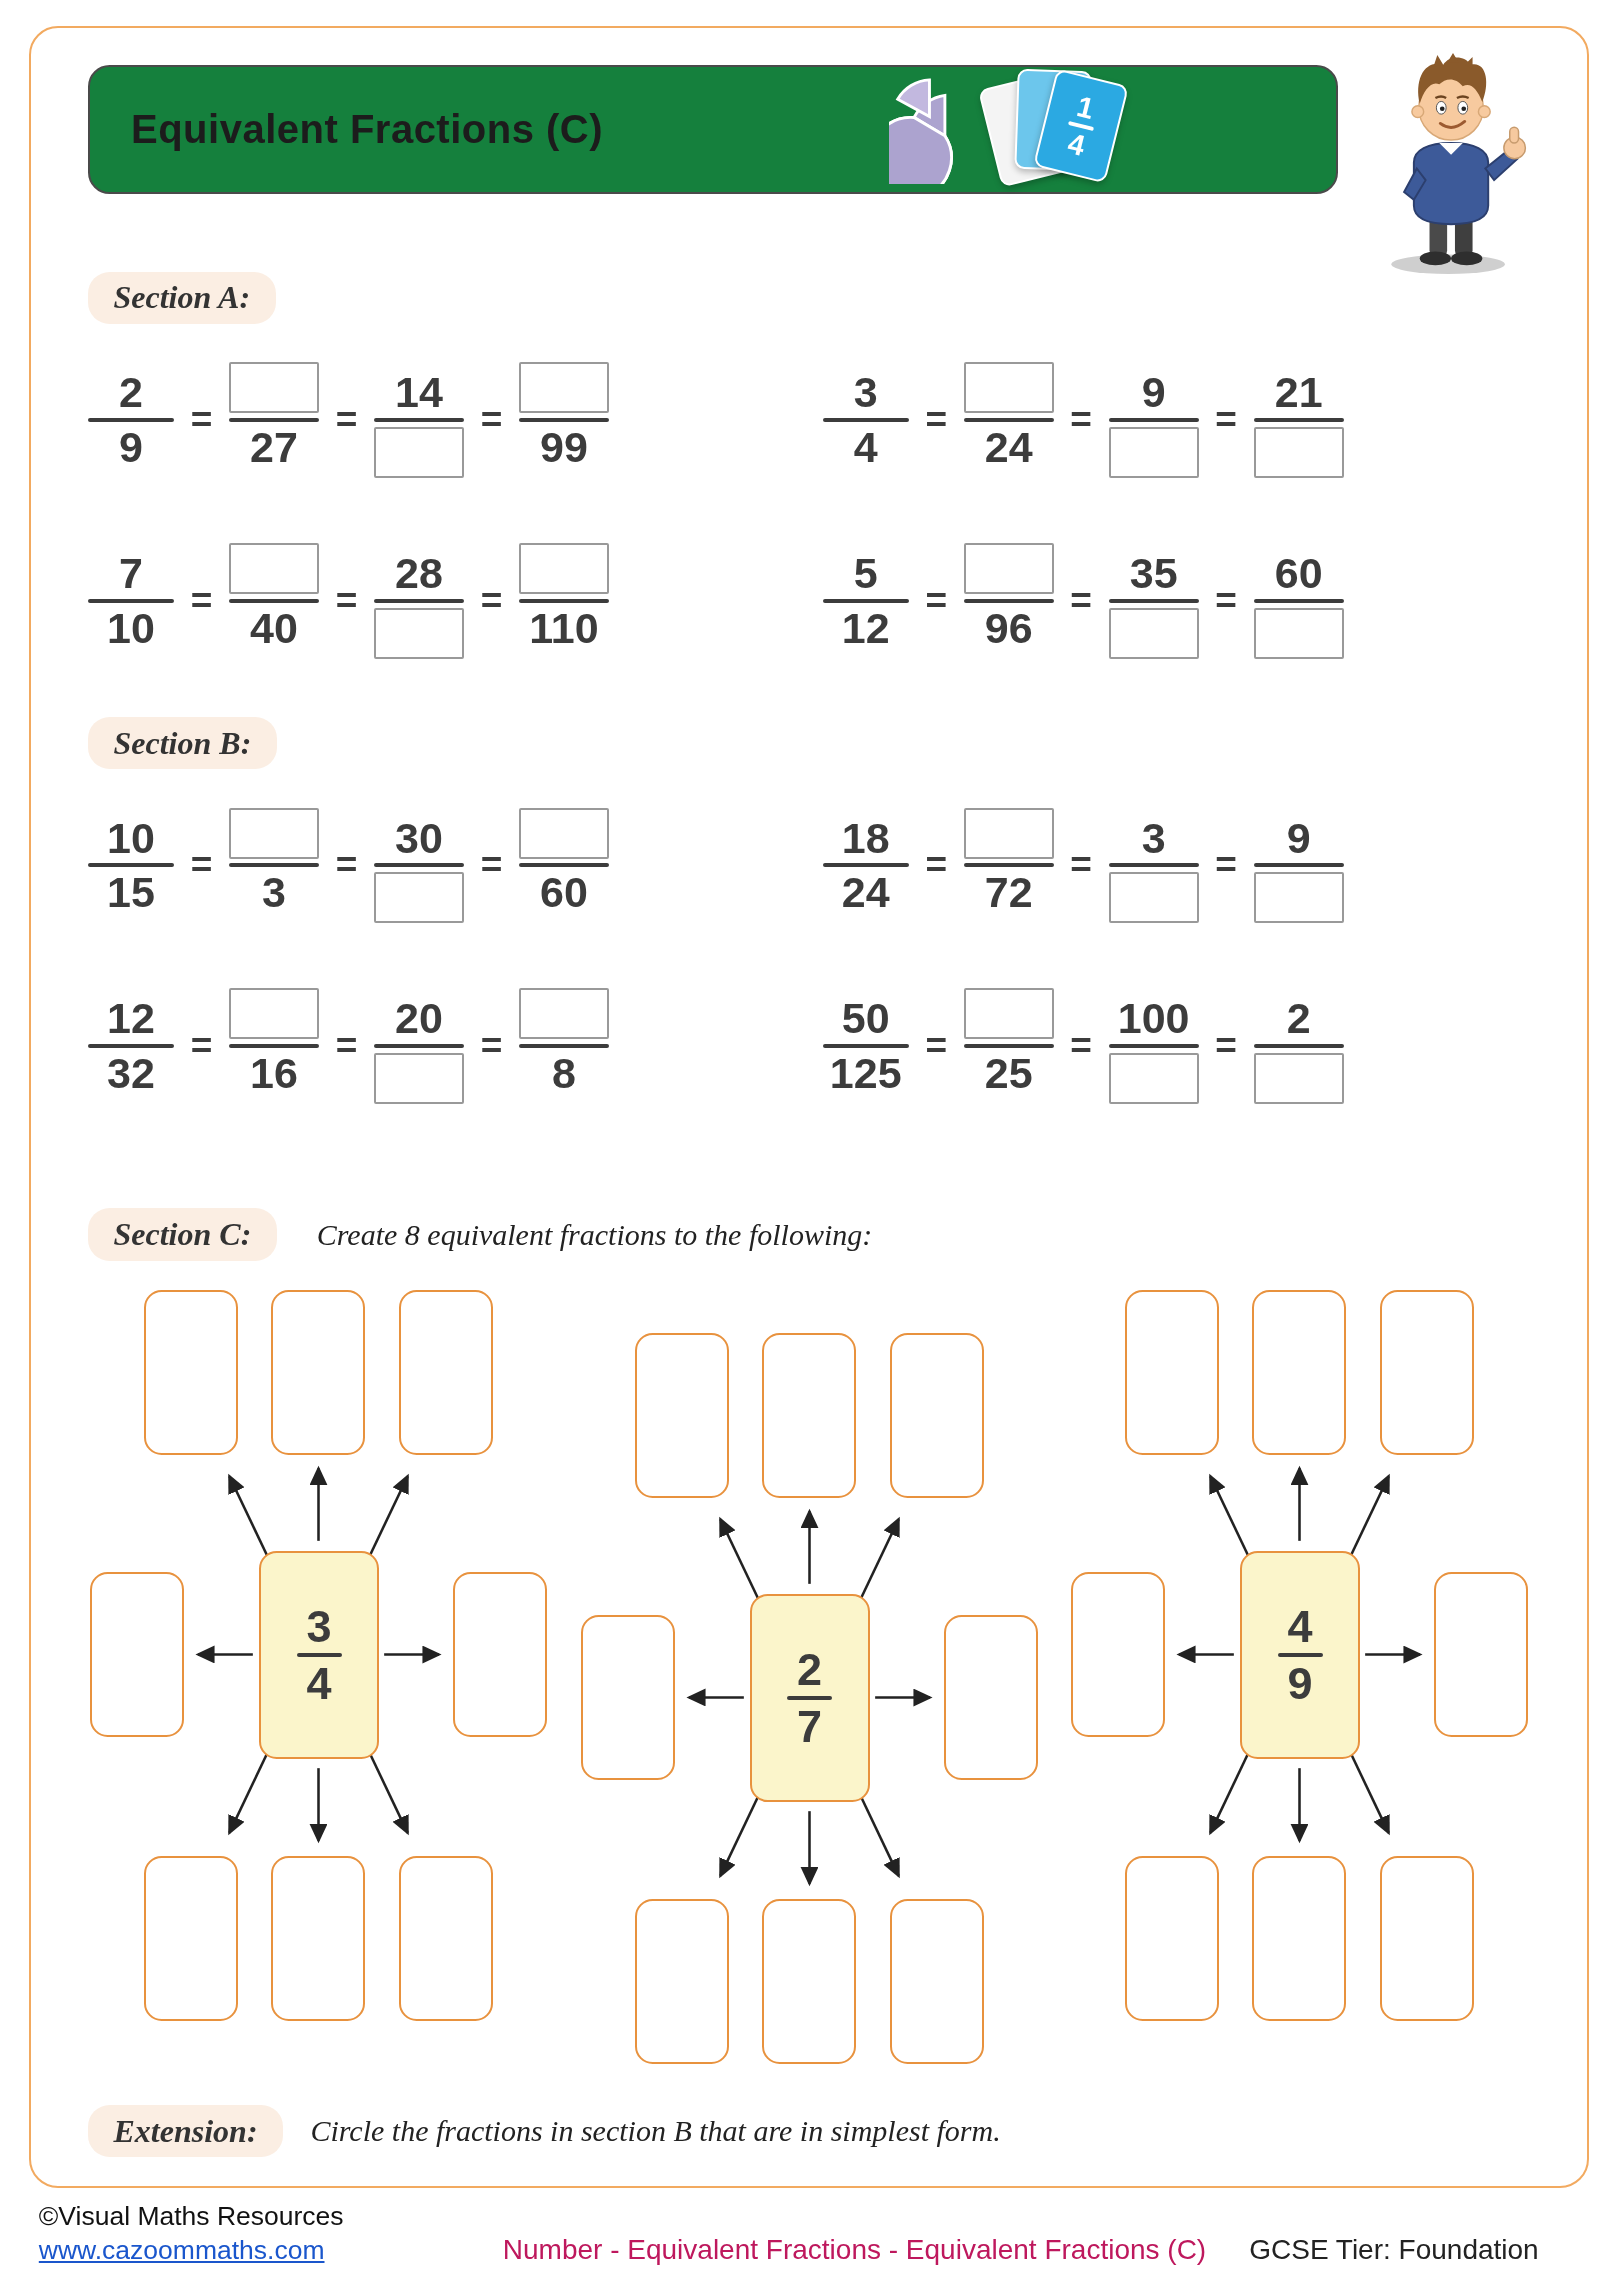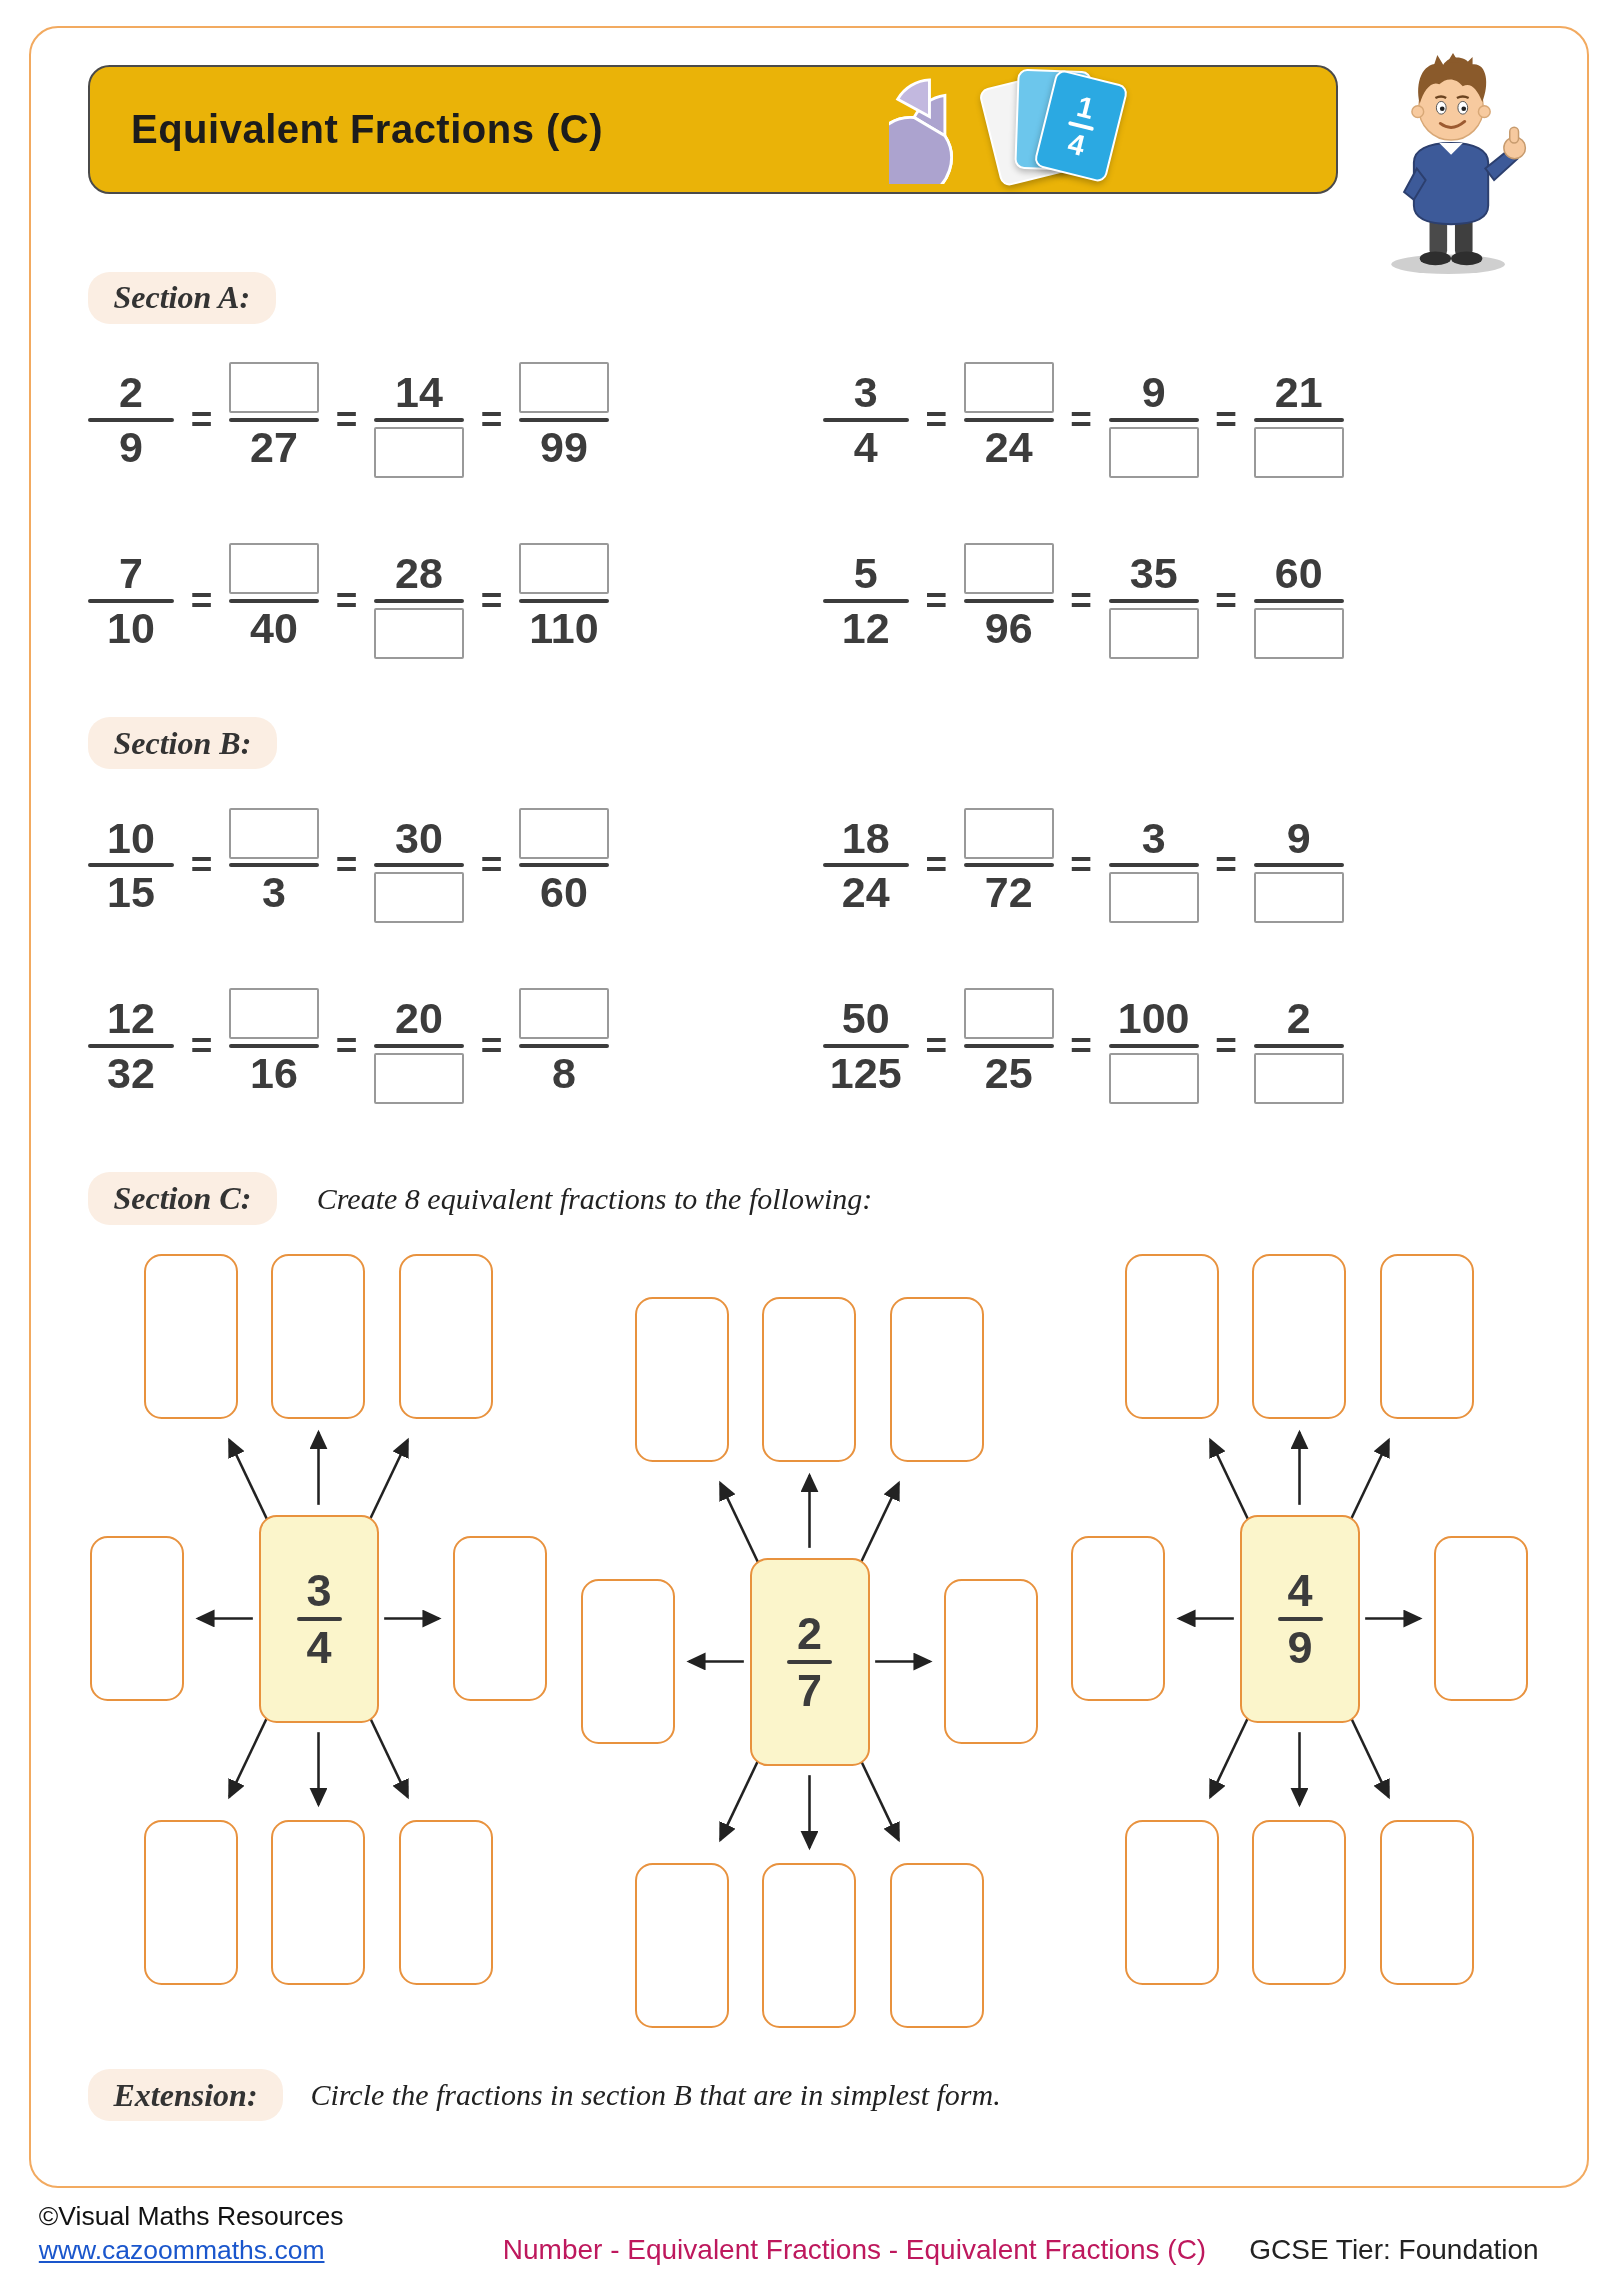--- a/index.html
+++ b/index.html
@@ -10,21 +10,21 @@
   .sheet{
     position:absolute;left:29px;top:25.5px;width:1560px;height:2162px;
     border:2.9px solid #F2AA60;border-radius:29px;box-sizing:border-box;
     padding:37px 57px;background:#ffffff;
   }
   
   .header-row{position:relative;height:174px;}
   .title-box{
     width:1250px;height:129px;border:2.9px solid #4A4A4A;border-radius:21.6px;
     box-sizing:border-box;display:flex;align-items:center;padding:0 41px;
-    background:#eab308;position:relative;
+    background:#15803d;position:relative;
   }
   .page-title{font-size:40px;font-weight:bold;color:#1c1c1c;letter-spacing:0.5px;}
   .pie-icon{position:absolute;right:341px;top:11.8px;width:106px;height:106px;}
   .cards-icon{position:absolute;right:204px;top:-5.9px;width:147px;height:147px;}
   .card{position:absolute;width:74px;height:100px;border-radius:9.8px;border:2.9px solid #fff;
         box-shadow:0 2.9px 5.9px rgba(0,0,0,.25);box-sizing:border-box;}
   .card-a{left:3.9px;top:19.6px;background:#f4f4f4;transform:rotate(-14deg);}
   .card-b{left:31px;top:9.8px;background:#6cc6ec;transform:rotate(2deg);}
   .card-c{left:59px;top:15.7px;background:#2BA9E2;transform:rotate(14deg);
           display:flex;flex-direction:column;align-items:center;justify-content:center;}
@@ -41,21 +41,21 @@
     background:#FBEEE3;border-radius:21.6px;padding:7.8px 25.5px;
     font-family:"Liberation Serif",serif;font-style:italic;font-weight:bold;
     font-size:32px;color:#333;white-space:nowrap;
   }
   .instruction{
     font-family:"Liberation Serif",serif;font-style:italic;
     font-size:30px;color:#222;
   }
   .sec-a{margin-top:33px;}
   .sec-b{margin-top:53px;align-items:center;}
-  .sec-c{margin-top:63px;gap:40px;}
+  .sec-c{margin-top:99px;gap:40px;}
   .sec-ext{margin-top:39px;}
   
   .chain-grid{display:grid;grid-template-columns:1fr 1fr;row-gap:55px;column-gap:27.4px;margin-top:33px;}
   .chain{display:flex;align-items:center;gap:14.7px;}
   .fraction{display:flex;flex-direction:column;align-items:center;min-width:86px;}
   .fpart{height:61px;display:flex;justify-content:center;align-items:flex-end;width:100%;}
   .fpart.den{align-items:flex-start;}
   .fval{font-size:43px;font-weight:bold;color:#3C3C3C;line-height:1;padding:0 5.9px 3.9px 5.9px;}
   .fpart.den .fval{padding:3.9px 5.9px 0 5.9px;}
   .fbar{height:3.9px;background:#3C3C3C;border-radius:2px;align-self:stretch;}

